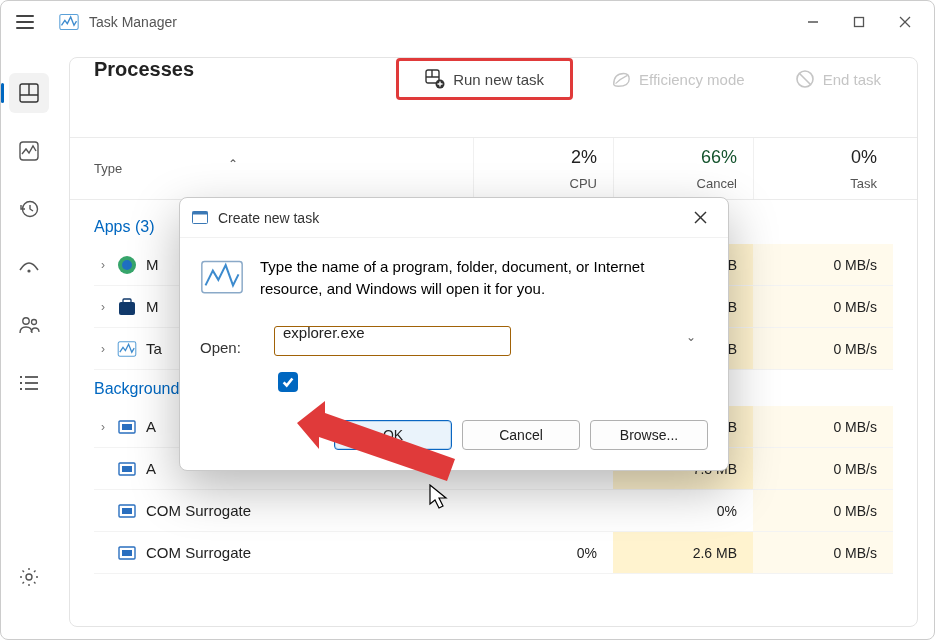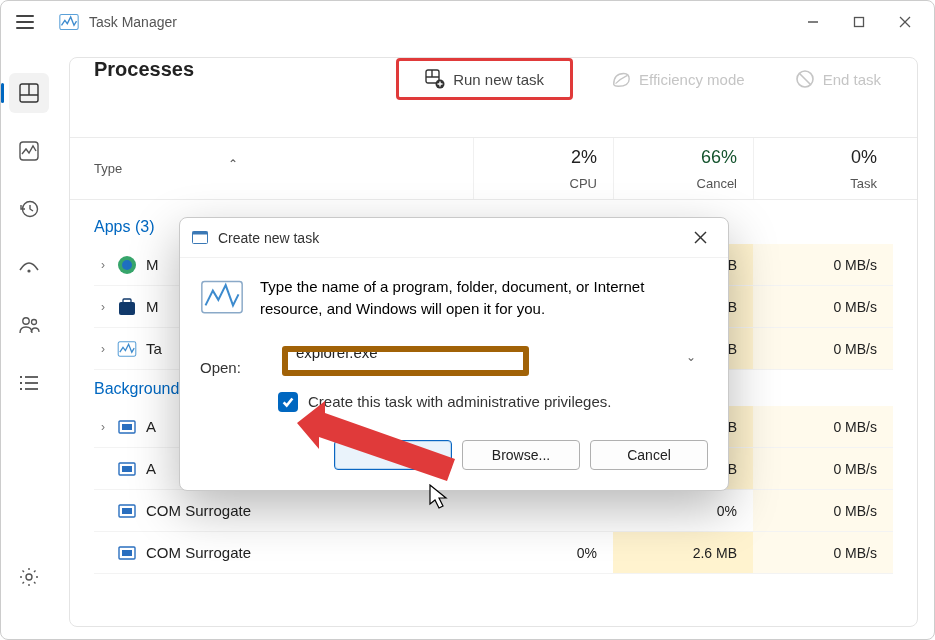--- a/index.html
+++ b/index.html
@@ -43,31 +43,31 @@
   .row { display: flex; align-items: center; height: 42px; border-bottom: 1px solid #f3f3f3; }
   .row .expander { width: 18px; text-align:center; color:#777; font-size:12px; cursor:pointer;}
   .row .picon { width: 22px; height: 22px; margin: 0 8px 0 4px; display:flex; align-items:center; justify-content:center;}
   .row .pname { flex: 1; overflow:hidden; white-space:nowrap;}
   .cell { width: 140px; text-align: right; padding-right: 16px; height:100%; display:flex; align-items:center; justify-content:flex-end; font-size:14px;}
   .cell.mem { background: #fff3cf; }
   .cell.disk { background: #fffaec; }
   .cell.cpu { }
 
   
-  .modal { position: absolute; left: 178px; top: 216px; width: 550px; background: #fff; border: 1px solid #c9c9c9; border-radius: 8px; box-shadow: 0 18px 50px rgba(0,0,0,0.28); }
+  .modal { position: absolute; left: 178px; top: 196px; width: 550px; background: #fff; border: 1px solid #c9c9c9; border-radius: 8px; box-shadow: 0 18px 50px rgba(0,0,0,0.28); }
   .modal-title { display:flex; align-items:center; height:40px; padding: 0 12px; font-size:14px; color:#333; border-bottom:1px solid #f1f1f1;}
   .modal-title .mi { width:18px; height:18px; margin-right:8px; display:flex; align-items:center;}
   .modal-title .close { margin-left:auto; width:32px; height:28px; display:flex; align-items:center; justify-content:center; cursor:pointer; color:#444;}
   .modal-body { padding: 18px 24px 8px 20px; }
   .modal-row1 { display:flex; gap:16px; align-items:flex-start;}
   .run-icon { width:44px; height:44px; flex:none; display:flex; align-items:center; justify-content:center;}
   .modal-text { font-size:15px; color:#000000; line-height:1.45; }
   .modal-row2 { display:flex; align-items:flex-end; gap:18px; margin-top:24px;}
   .open-label { font-size:15px; color:#333; width:56px;}
-  .open-input { flex:1; height:30px; border:6px solid #a16207; border-radius:3px; padding: 0 28px 16px 8px; font-size:15px; color:#222; position:relative;margin-left:8px;}
+  .open-input { flex:1; height:30px; border:1px solid #a16207; border-radius:3px; padding: 0 28px 16px 8px; font-size:15px; color:#222; position:relative;}
   .open-wrap { flex:1; position:relative;}
   .open-caret { position:absolute; right:8px; top:6px; color:#666; font-size:12px; pointer-events:none;}
   .modal-row3 { display:flex; align-items:center; gap:10px; margin:16px 0 6px 78px; font-size:15px; color:#333;}
   .chk { width:20px; height:20px; background:#0067c0; border-radius:4px; display:flex; align-items:center; justify-content:center; cursor:pointer;}
   .chk svg { width:14px; height:14px; stroke:#fff; stroke-width:3; fill:none;}
   .modal-foot { display:flex; justify-content:flex-end; gap:10px; padding: 14px 20px 20px 20px;}
   .btn { width:118px; height:30px; border:1px solid #b0b0b0; background:#fdfdfd; border-radius:4px; font-size:14px; color:#222; cursor:pointer;}
   .btn.primary { border:1.5px solid #0a66c2; background:#eaf3fb; box-shadow: inset 0 0 0 1px #bcd7ef;}
 
   
@@ -356,27 +356,26 @@
         <input class="open-input" value="explorer.exe" style="">
         <span class="open-caret">⌄</span>
       </div>
     </div>
     <div class="modal-row3">
       <span class="chk">
           <svg viewBox="0 0 16 16">
             <polyline points="3,8.5 6.5,12 13,4"></polyline>
           </svg>
         </span>
-      <span>Create this task with administrative privileges.</span>
     </div>
   </div>
   <div class="modal-foot">
     <button class="btn primary">OK</button>
+    <button class="btn">Cancel</button>
     <button class="btn">Browse...</button>
-    <button class="btn">Cancel</button>
   </div>
 </div>
 
 <svg class="arrow" width="190" height="90">
   <defs></defs>
   <polygon points="12,22 40,0 40,12 170,58 162,80 34,36 34,48" fill="#e03a3a"></polygon>
 </svg>
 
 <svg class="cursor" width="20" height="26">
   <polygon points="1,1 1,20 6,16 10,24 14,22 10,14 17,14" fill="#fff" stroke="#000" stroke-width="1.2"></polygon>

